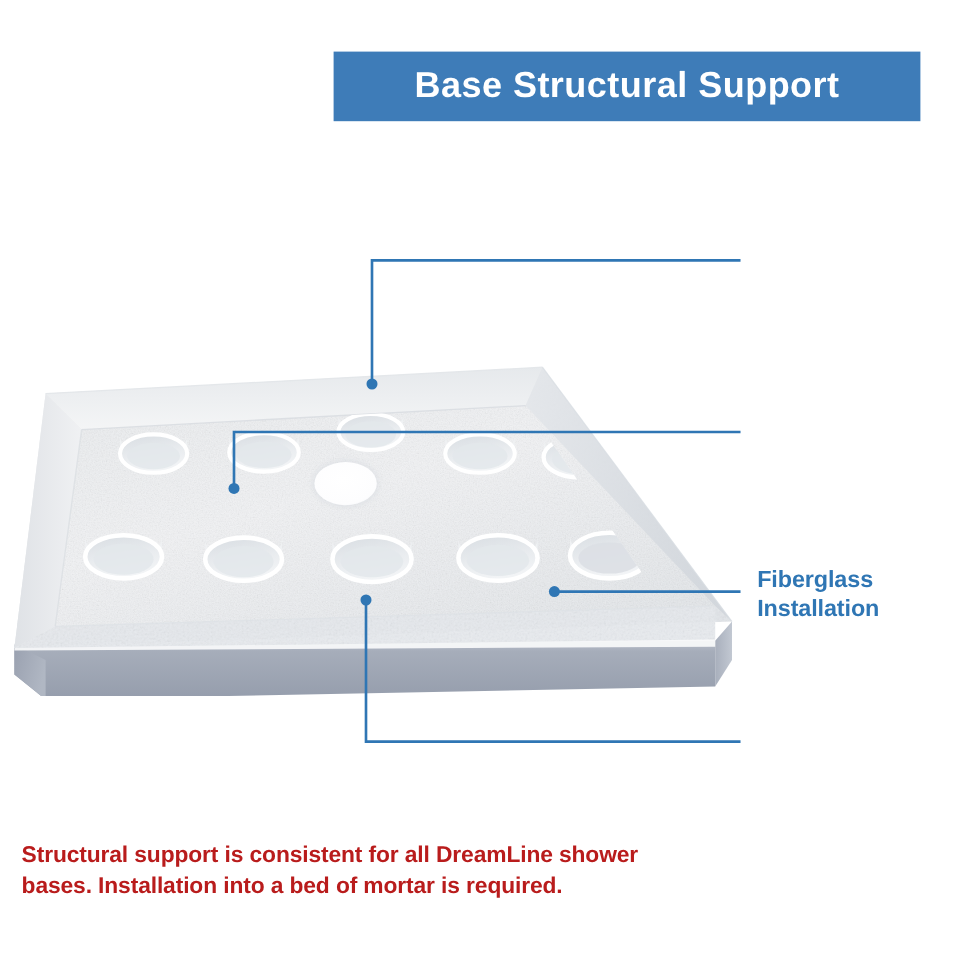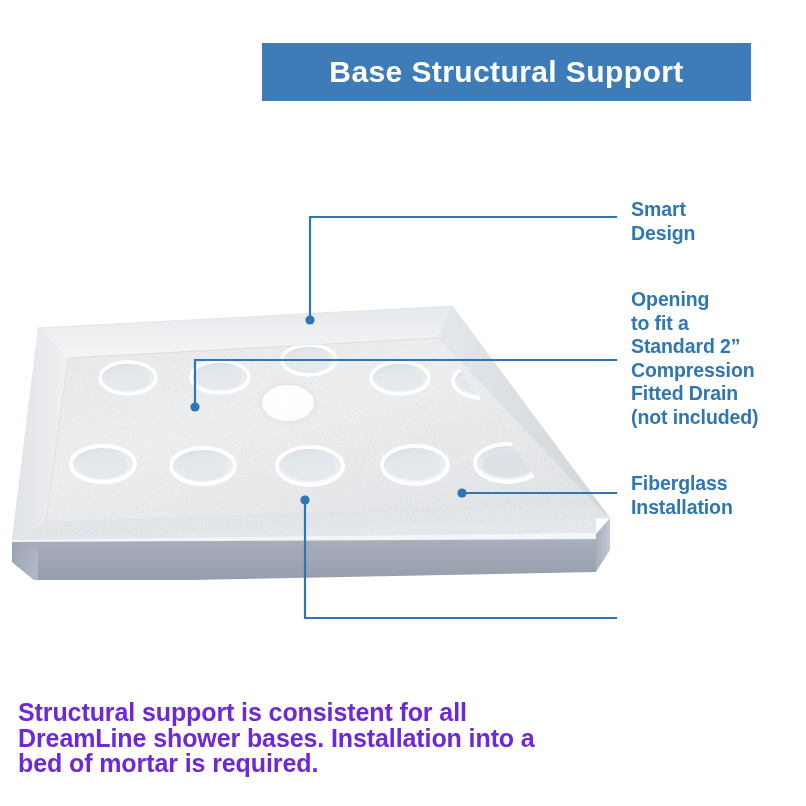--- a/index.html
+++ b/index.html
@@ -14,21 +14,21 @@
     position: relative;
     width: 806px;
     height: 806px;
     background: #ffffff;
     overflow: hidden;
   }
 
   
   #header-banner {
     position: absolute;
-    left: 262px;
+    left: 278px;
     top: 43px;
     width: 489px;
     height: 58px;
     background: #3e7cb8;
     display: flex;
     align-items: center;
     justify-content: center;
   }
   #header-title {
     color: #ffffff;
@@ -73,22 +73,22 @@
   #callout-opening       { left: 631px; top: 288px; }
   #callout-fiberglass    { left: 631px; top: 472px; }
   #callout-pvc-rings     { left: 631px; top: 562px; }
 
   
   #bottom-caption {
     position: absolute;
     left: 18px;
     top: 700px;
     width: 560px;
-    color: #6d28d9;
-    font-size: 25px;
+    color: #b91c1c;
+    font-size: 19px;
     font-weight: bold;
     line-height: 25.5px;
     font-family: "Liberation Sans", sans-serif;
     letter-spacing: -0.1px;
     white-space: pre-line;
   }
 </style>
 </head>
 <body>
 
@@ -316,29 +316,21 @@
       <polyline points="462,493 616,493" fill="none" stroke="#2f76b4" stroke-width="2.2" stroke-linecap="square"></polyline>
       <circle cx="462" cy="493" r="4.6" fill="#2f76b4"></circle>
     </g>
 
     <g>
       <polyline points="305,500 305,618 616,618" fill="none" stroke="#2f76b4" stroke-width="2.2" stroke-linecap="square"></polyline>
       <circle cx="305" cy="500" r="4.6" fill="#2f76b4"></circle>
     </g>
   </svg>
 
-  <div class="callout-label" id="callout-smart-design">Smart
-Design</div>
-
-  <div class="callout-label" id="callout-opening">Opening
-to fit a
-Standard 2”
-Compression
-Fitted Drain
-(not included)</div>
+
 
   <div class="callout-label" id="callout-fiberglass">Fiberglass
 Installation</div>
 
 
   <div id="bottom-caption">Structural support is consistent for all DreamLine shower bases. Installation into a bed of mortar is required.</div>
 
 </div>
 
 </body></html>

